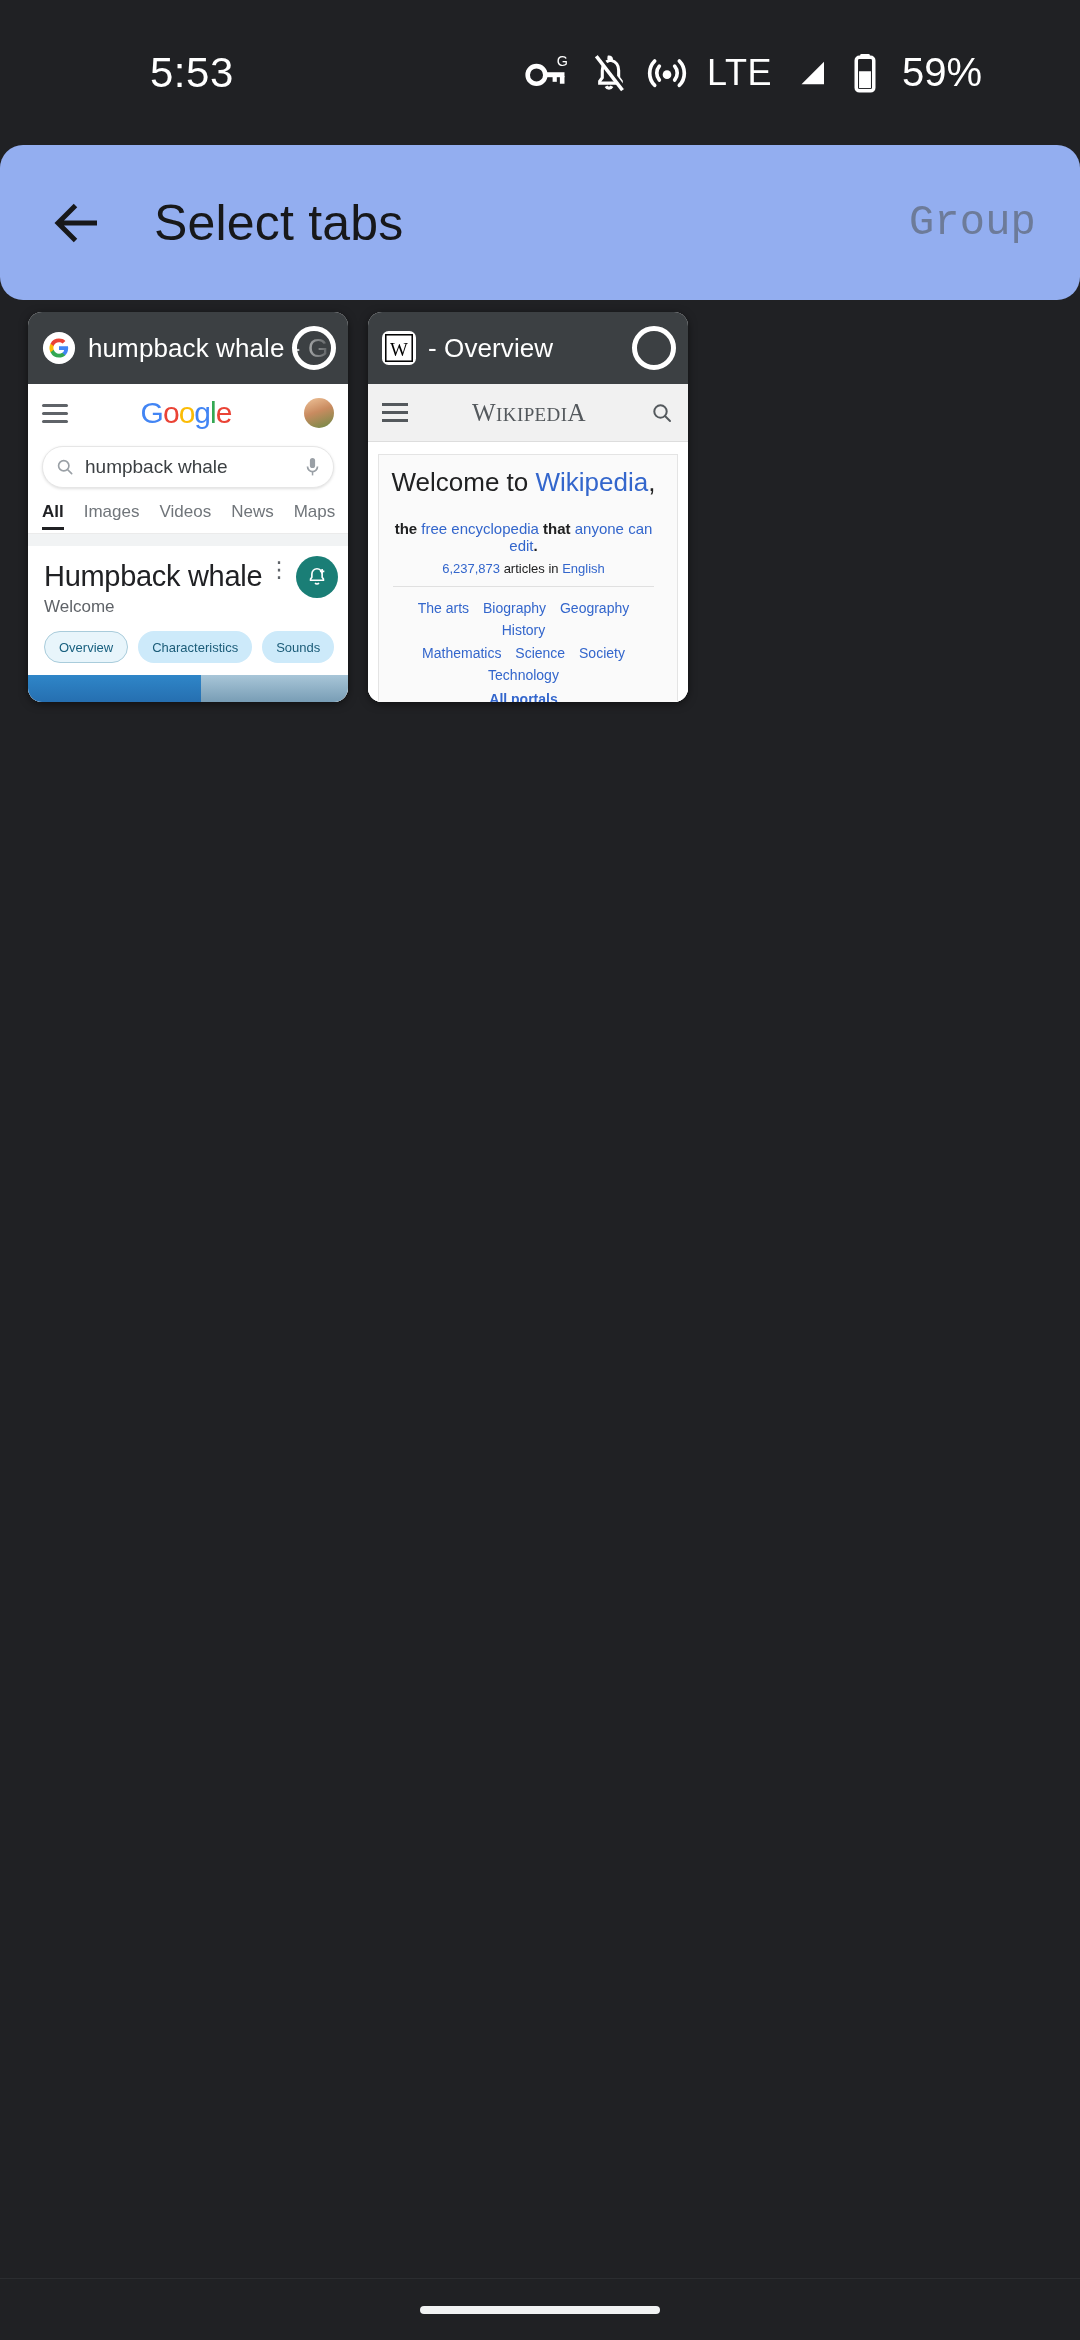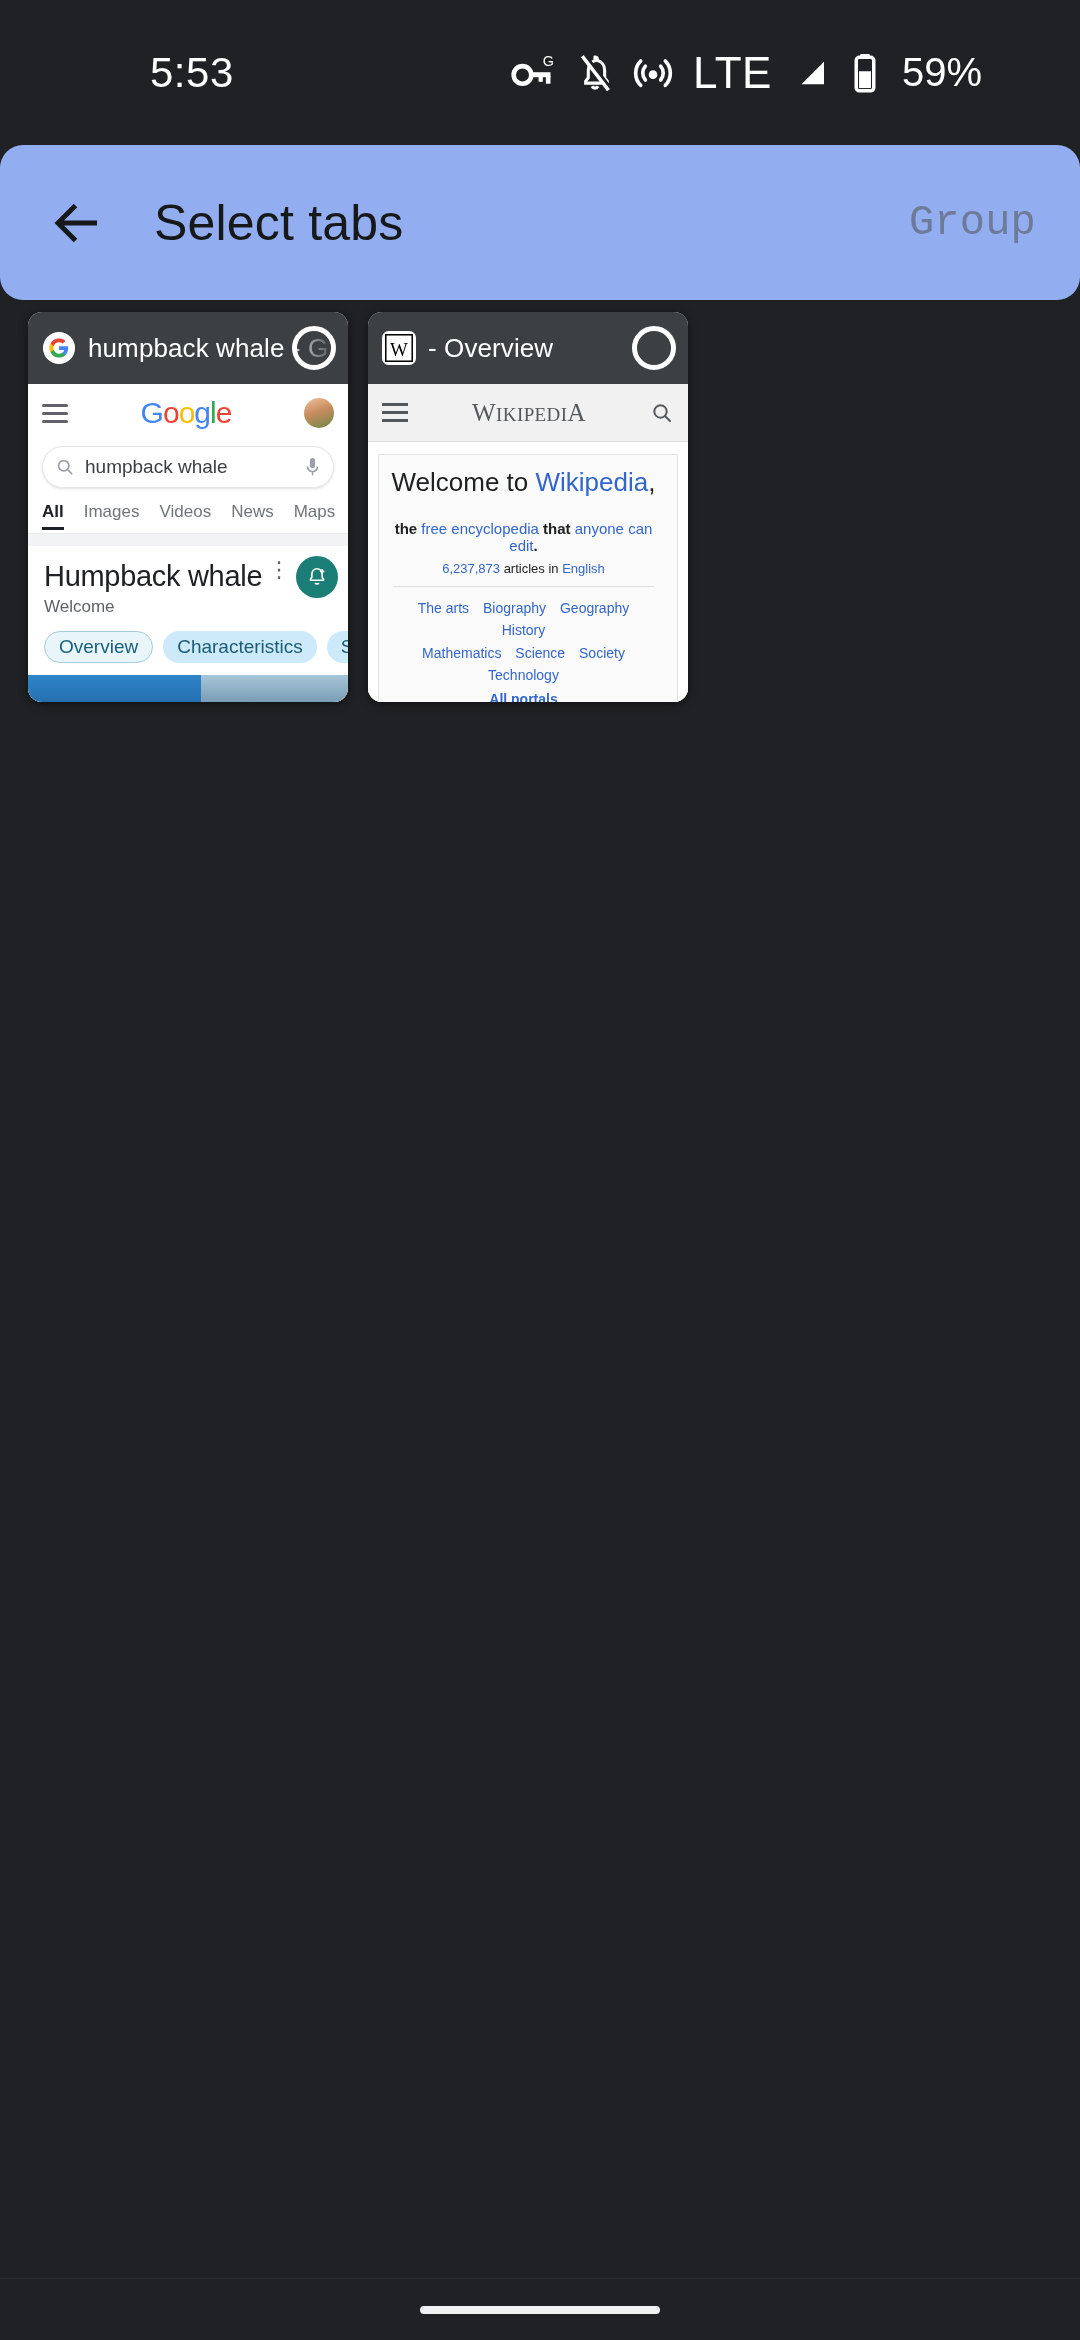--- a/index.html
+++ b/index.html
@@ -17,21 +17,21 @@
     background: #202124; color: #ffffff;
     display: flex; align-items: center; justify-content: space-between;
     padding: 0 34px 0 0;
   }
   .status-time {
     font-size: 42px; letter-spacing: .5px; padding-left: 150px;
     font-family: "Liberation Sans", sans-serif; color:#fff;
   }
   .status-icons { display: flex; align-items: center; gap: 20px; }
   .status-icons svg { display: block; }
-  .lte-text { font-size: 44px; color:#fff; letter-spacing:.5px; }
+  .lte-text { font-size: 36px; color:#fff; letter-spacing:.5px; }
   .batt-text { font-size: 40px; color:#fff; margin-left: 4px; }
 
   
   .appbar {
     position: absolute; top: 145px; left: 0; width: 1080px; height: 155px;
     background: #93AEF0;
     display: flex; align-items: center; border-radius: 23px;
   }
   .appbar-back {
     width: 110px; height: 110px; margin-left: 22px;
@@ -99,21 +99,21 @@
   .g-kp-title { font-size: 29px; color: #202124; font-weight: 400; letter-spacing:-.3px;}
   .g-kp-sub { font-size: 17px; color: #5f6368; margin-top: 4px; }
   .g-kp-dots { position: absolute; right: 58px; top: 20px; color:#5f6368; font-size:22px; line-height:8px;}
   .g-kp-fab {
     position: absolute; right: 10px; top: 10px; width: 42px; height: 42px; border-radius: 50%;
     background: #1a7e76; display: flex; align-items: center; justify-content: center;
   }
   .g-chips { display: flex; gap: 10px; padding: 14px 16px 12px 16px; }
   .chip {
     height: 32px; border-radius: 16px; display: flex; align-items: center;
-    padding: 8px 14px; font-size: 19px; white-space: nowrap;
+    padding: 8px 14px; font-size: 13px; white-space: nowrap;
     background: #cdeafa; color: #1b5c78;
   }
   .chip.outline { background: #e8f5fb; border: 1px solid #a9ccdb; color:#18607f; }
   .g-images { display: flex; height: 120px; }
   .g-img-a { flex: 1 1 54%; background:
       linear-gradient(180deg,#2f86c8 0%,#1f5fa0 38%,#114479 100%);
       position: relative; overflow: hidden; }
   .g-img-a:after{
       content:""; position:absolute; left:-10%; top:46%; width:90%; height:42%;
       background: radial-gradient(ellipse at 40% 50%, #bcd6e6 0%, #7ea5bd 38%, rgba(40,90,140,0) 72%);

